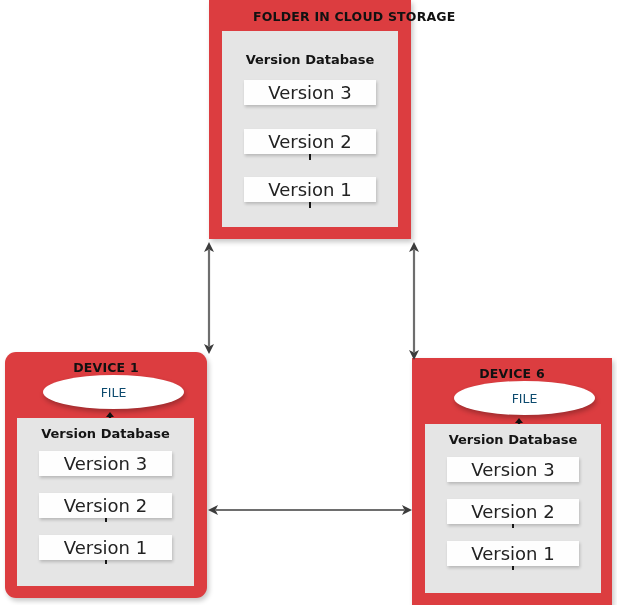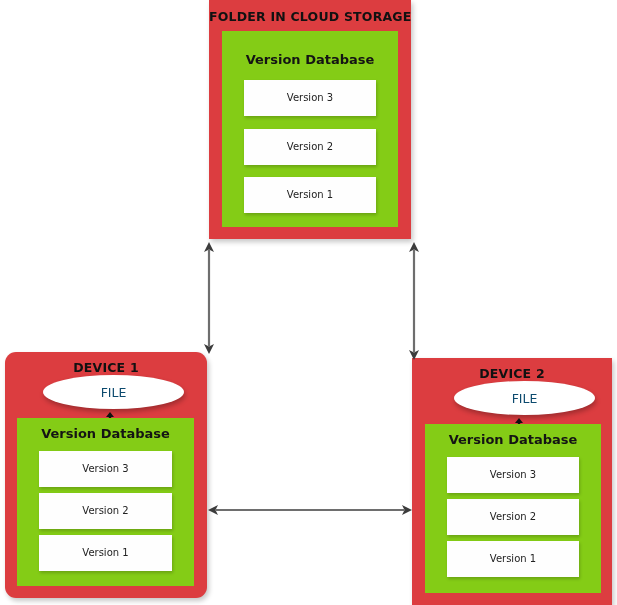--- a/index.html
+++ b/index.html
@@ -30,45 +30,45 @@
     text-align: center;
     font-weight: bold;
     color: #111111;
     letter-spacing: 0.2px;
     white-space: nowrap;
   }
 
   
   .vdb-panel {
     position: absolute;
-    background: #84cc16;
+    background: #e5e5e5;
     box-sizing: border-box;
   }
   .vdb-title {
     position: absolute;
     left: 0;
     right: 0;
     text-align: center;
     font-weight: bold;
     color: #141414;
     white-space: nowrap;
   }
   .vbox {
     position: absolute;
     left: 0;
     right: 0;
     top: 0;
-    height: 36px;
+    height: 25px;
     background: #fefefe;
     box-shadow: 1px 2px 3px rgba(0,0,0,0.20);
     display: flex;
     align-items: center;
     justify-content: center;
     color: #222222;
-    font-size: 10px;
+    font-size: 18px;
     line-height: 1;
     box-sizing: border-box;
   }
   .vconn {
     position: absolute;
     width: 2px;
     background: #1a1a1a;
     left: 50%;
     margin-left: -1px;
   }
@@ -95,21 +95,21 @@
   .connector {
     position: absolute;
   }
   .connector svg { display: block; }
 </style>
 </head>
 <body>
 
 <div class="redbox" style="left:209px; top:0px; width:202px; height:239px;">
 
-  <div class="box-title" style="top:9px; font-size:12.5px;">FOLDER IN CLOUD STORAGE</div>
+  <div class="box-title" style="top:9px; font-size:12.5px;padding-left:44px;">FOLDER IN CLOUD STORAGE</div>
 
   <div class="vdb-panel" style="left:13px; top:31px; width:176px; height:196px;">
 
     <div class="vdb-title" style="top:21px; font-size:13px;">Version Database</div>
 
     <div class="vconn" style="top:103px; height:26px;"></div>
     <div class="vconn" style="top:151px; height:26px;"></div>
 
     <div class="vbox" style="left:22px; right:22px; top:49px;">Version 3</div>
     <div class="vbox" style="left:22px; right:22px; top:98px;">Version 2</div>
@@ -137,21 +137,21 @@
     <div class="vconn" style="top:123px; height:23px;"></div>
 
     <div class="vbox" style="left:22px; right:22px; top:33px;">Version 3</div>
     <div class="vbox" style="left:22px; right:22px; top:75px;">Version 2</div>
     <div class="vbox" style="left:22px; right:22px; top:117px;">Version 1</div>
   </div>
 </div>
 
 <div class="redbox" style="left:412px; top:358px; width:200px; height:247px;">
 
-  <div class="box-title" style="top:8px; font-size:12.5px;">DEVICE 2</div>
+  <div class="box-title" style="top:8px; font-size:12.5px;">DEVICE 6</div>
 
   <div class="file-ellipse" style="left:42px; top:23px; width:141px; height:34px;">FILE</div>
 
   <span class="file-arrow" style="left:100px; top:58px;">
     <svg width="14" height="14" viewBox="0 0 14 14">
       <path d="M7 1 L11 6 L8.2 6 L8.2 13 L5.8 13 L5.8 6 L3 6 Z" fill="#111111"></path>
     </svg>
   </span>
 
   <div class="vdb-panel" style="left:13px; top:66px; width:176px; height:169px;">

